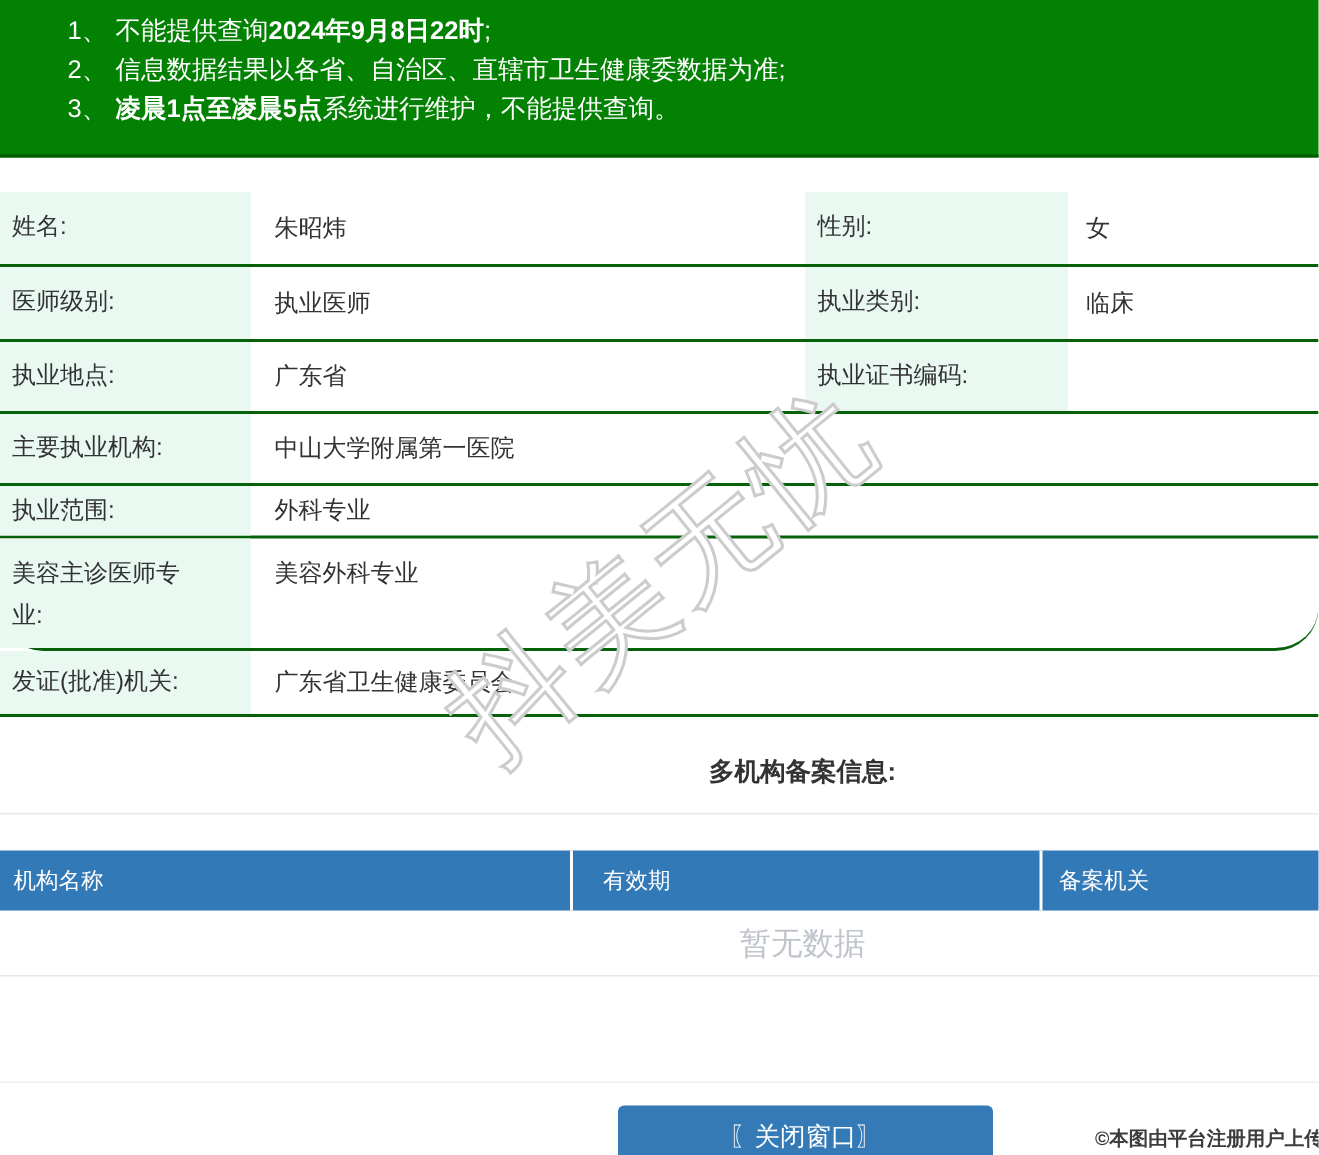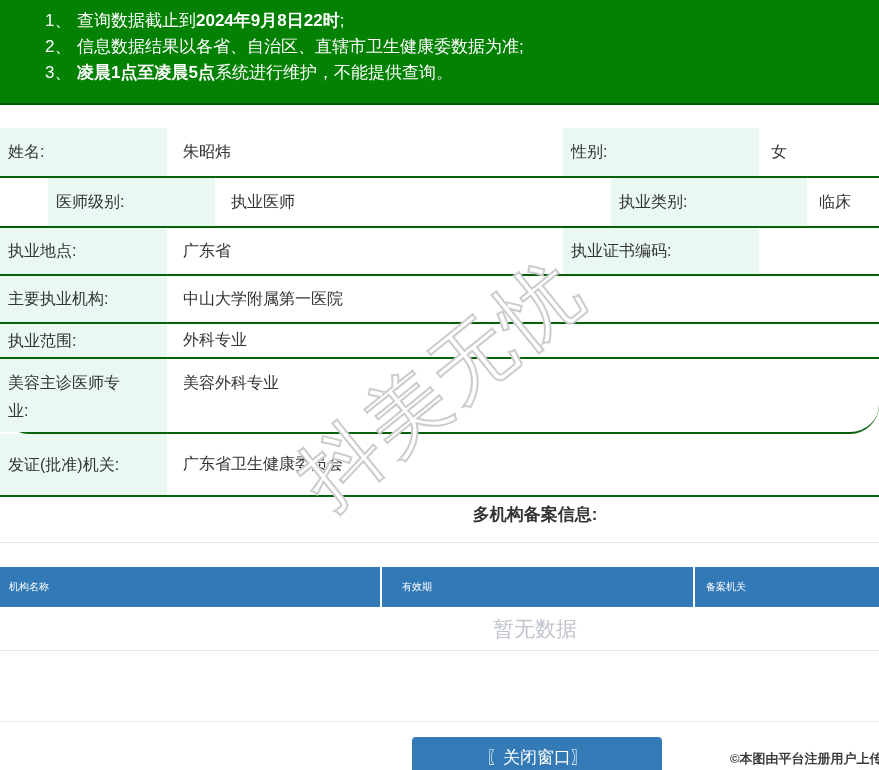--- a/index.html
+++ b/index.html
@@ -12,44 +12,44 @@
     box-sizing:content-box;padding-top:8px;padding-left:45px;color:#ffffff;
     font-size:17px;line-height:26px;}
   .notice-line{white-space:nowrap;}
   .notice-num{display:inline-block;min-width:32px;}
   .notice-line b{font-weight:bold;}
 
   
   .info-table{position:absolute;top:128px;left:0;width:879px;font-size:16px;color:#333;}
   .info-row{display:flex;align-items:stretch;border-bottom:2px solid #07610b;box-sizing:border-box;}
   .info-row:nth-child(1){height:50px;}
-  .info-row:nth-child(2){height:50px;padding-left:48px;}
+  .info-row:nth-child(2){height:50px;}
   .info-row:nth-child(3){height:48px;}
   .info-row:nth-child(4){height:48px;}
   .info-row:nth-child(5){height:35px;}
   .info-row:nth-child(6){height:75px;border-radius:29px;}
-  .info-row:nth-child(7){height:63px;}
+  .info-row:nth-child(7){height:44px;}
   .cell{display:flex;align-items:center;box-sizing:border-box;}
   .lbl{width:167px;background:var(--mint,#e9f8f0);padding:0 41px 0 8px;}
   .lbl-text{line-height:28px;}
   .val1{flex:1;padding-left:16px;}
   .two-col .val1{flex:none;width:370px;}
-  .lbl2{width:196px;background:var(--mint,#e9f8f0);padding:0 41px 0 8px;margin-left:26px;}
+  .lbl2{width:175px;background:var(--mint,#e9f8f0);padding:0 41px 0 8px;}
   .val2{flex:1;padding-left:12px;}
   .info-row:nth-child(6) .cell{align-items:flex-start;padding-top:10px;line-height:28px;}
 
   
   .section-heading{position:absolute;top:503px;left:0;width:1070px;text-align:center;
     font-size:17px;font-weight:bold;color:#333;}
   .hr{position:absolute;left:0;width:1070px;height:0;border-top:1px solid #e7e7e7;}
   .hr1{top:542px;}
   .hr2{top:721px;border-top-color:#ededed;}
   .filing-header{position:absolute;top:567px;left:0;width:1070px;height:40px;
     background:var(--header-blue,#3279b7);display:flex;align-items:stretch;}
-  .fh-cell{display:flex;align-items:center;color:#ffffff;font-size:10px;box-sizing:border-box;}
+  .fh-cell{display:flex;align-items:center;color:#ffffff;font-size:15px;box-sizing:border-box;}
   .fh0{width:380px;padding-left:9px;}
   .fh1{width:313px;border-left:2px solid #ffffff;padding-left:20px;}
   .fh2{flex:1;border-left:2px solid #ffffff;padding-left:11px;}
   .empty-row{position:absolute;top:607px;left:0;width:1070px;height:44px;
     display:flex;align-items:center;justify-content:center;
     border-bottom:1px solid #e7e7e7;box-sizing:border-box;}
   .empty-row span{color:#c0c4cc;font-size:21px;}
 
   
   .close-button{position:absolute;top:737px;left:412px;width:250px;height:46px;
@@ -65,21 +65,21 @@
   .stamp{position:absolute;left:730px;top:750px;font-size:13px;font-weight:bold;
     color:#3d3d3d;white-space:nowrap;z-index:6;
     text-shadow:-1px -1px 0 #fff,1px -1px 0 #fff,-1px 1px 0 #fff,1px 1px 0 #fff;}
 </style>
 </head>
 <body>
 
 <div id="page">
 
   <div class="banner" id="banner">
-      <div class="notice-line"><span class="notice-num">1、</span><span>查询数据截止到</span><b>2024年9月8日22时</b><span>;</span></div>
+      <div class="notice-line"><span class="notice-num">1、</span><span>不能提供查询</span><b>2024年9月8日22时</b><span>;</span></div>
       <div class="notice-line"><span class="notice-num">2、</span><span>信息数据结果以各省、自治区、直辖市卫生健康委数据为准;</span></div>
       <div class="notice-line"><span class="notice-num">3、</span><b>凌晨1点至凌晨5点</b><span>系统进行维护，不能提供查询。</span></div>
     </div>
 
   <div class="info-table" id="info-table">
       <div class="info-row two-col">
         <div class="cell lbl">
           <span class="lbl-text">姓名:</span>
         </div>
         <div class="cell val1">朱昭炜</div>

